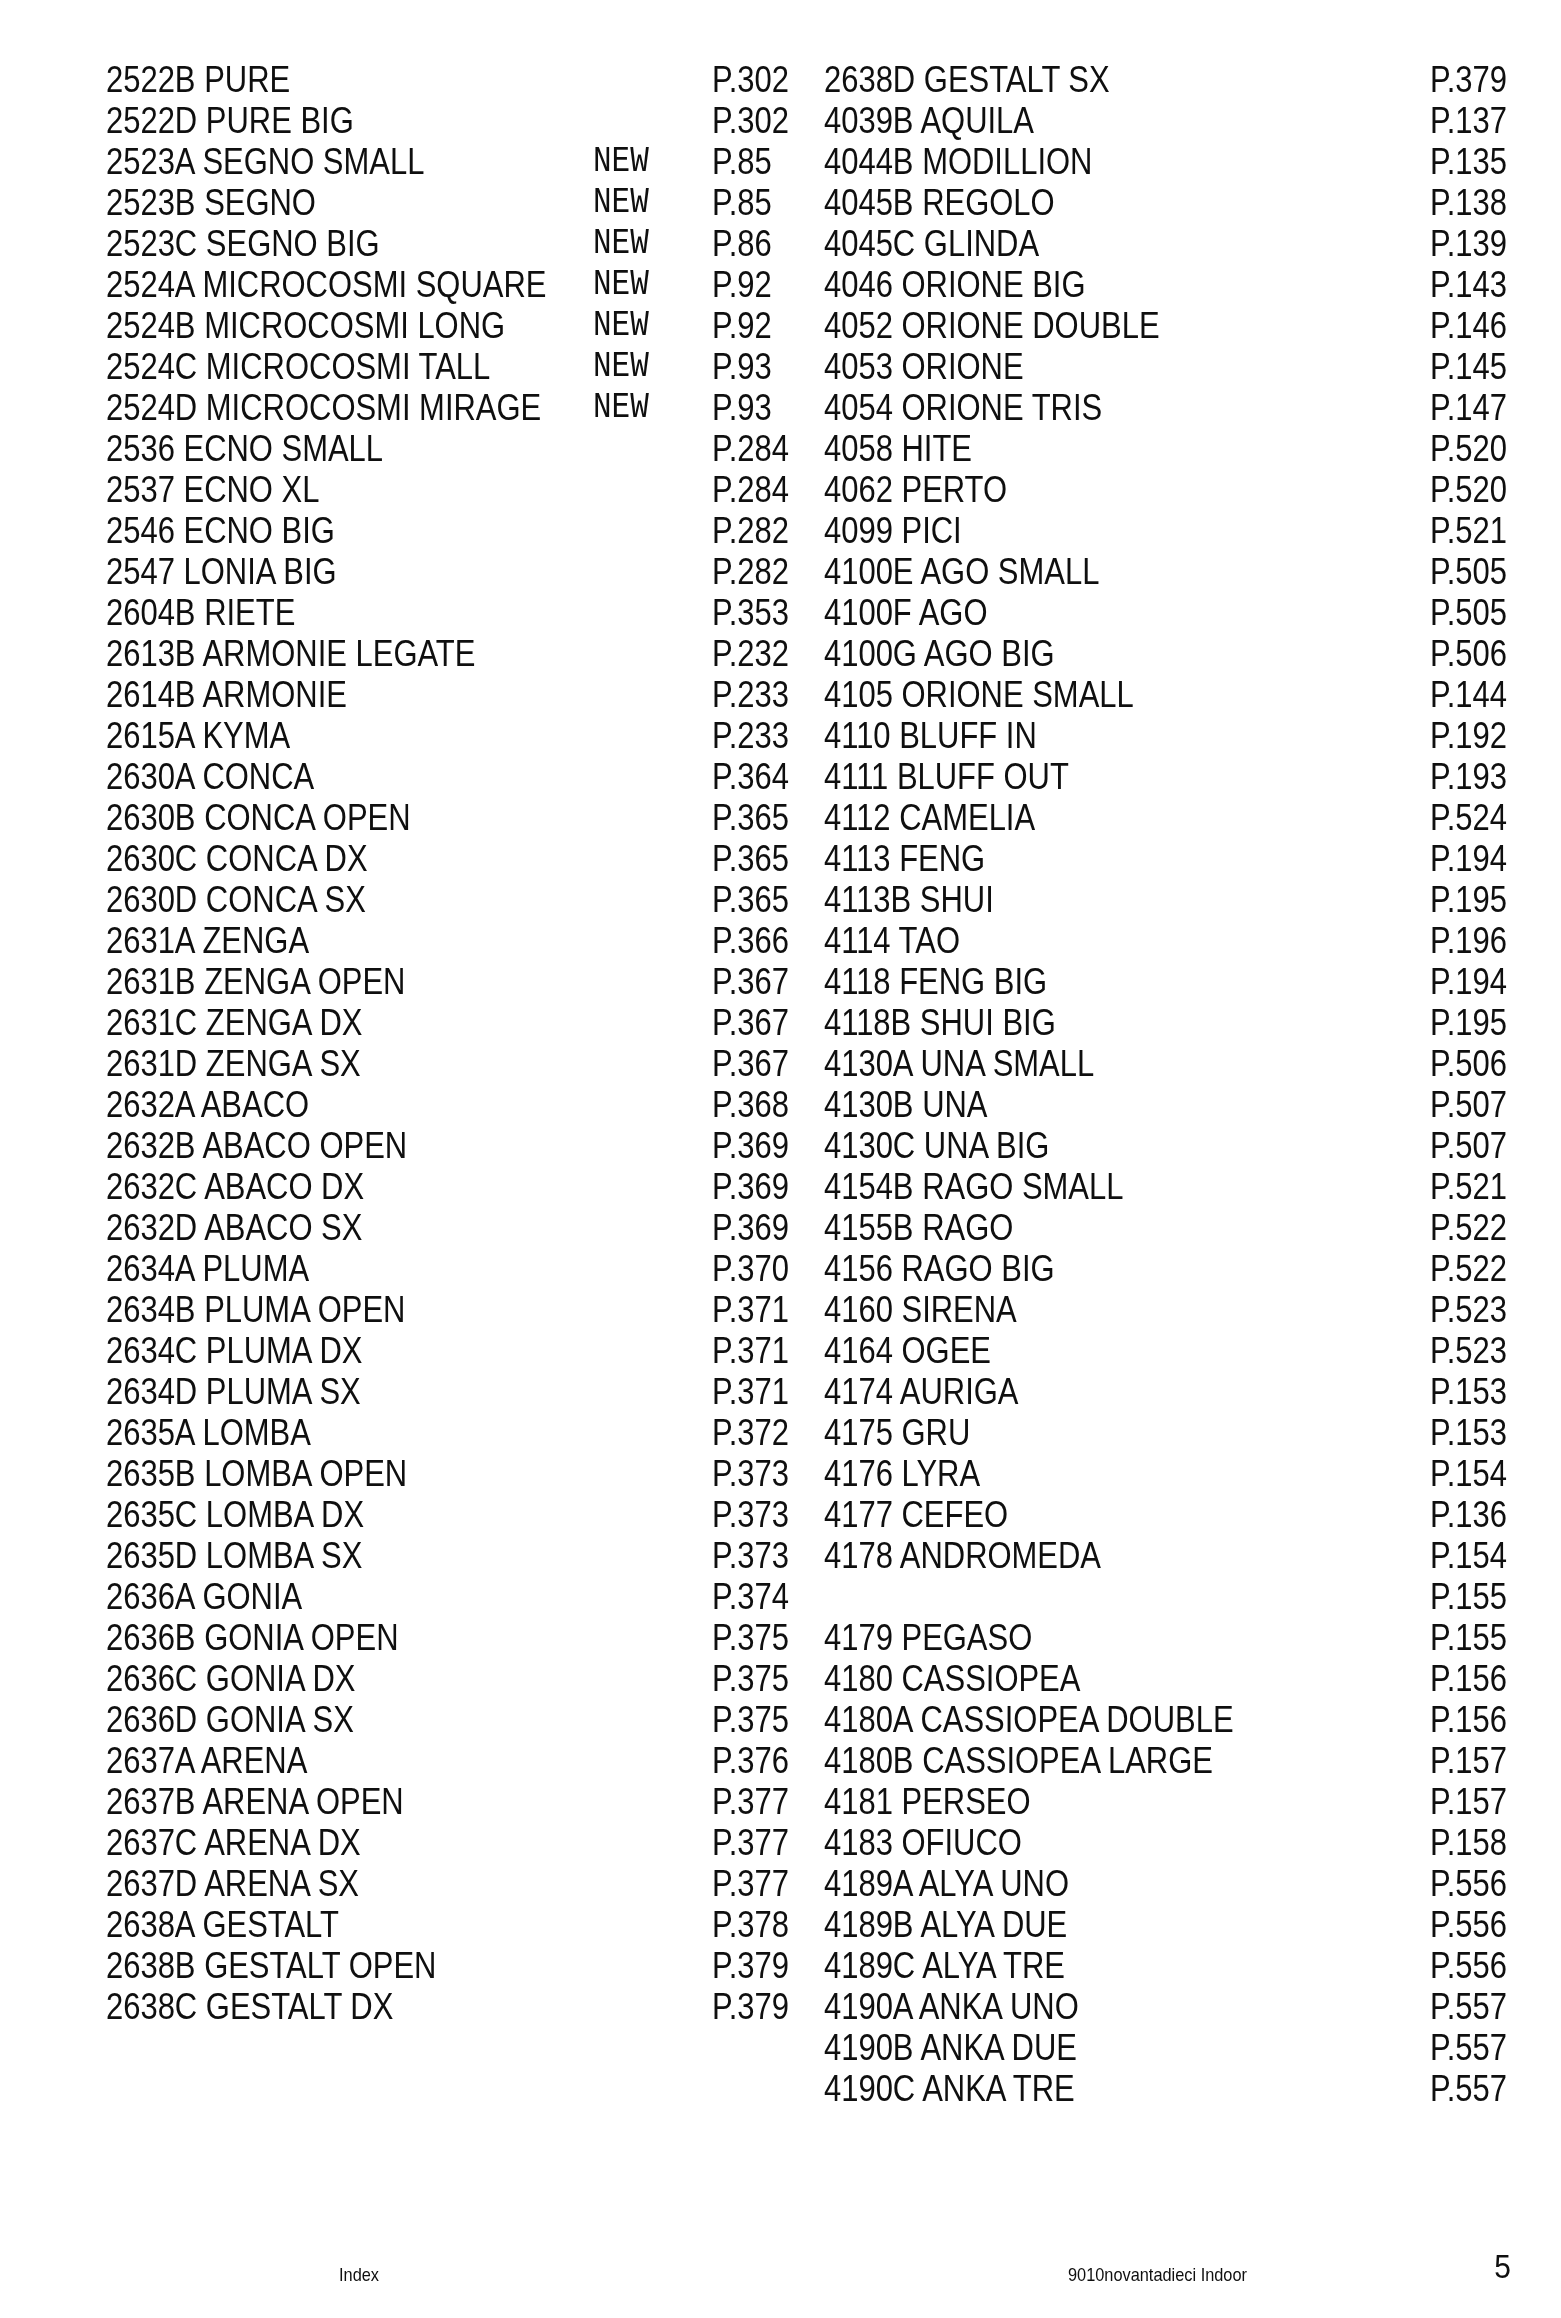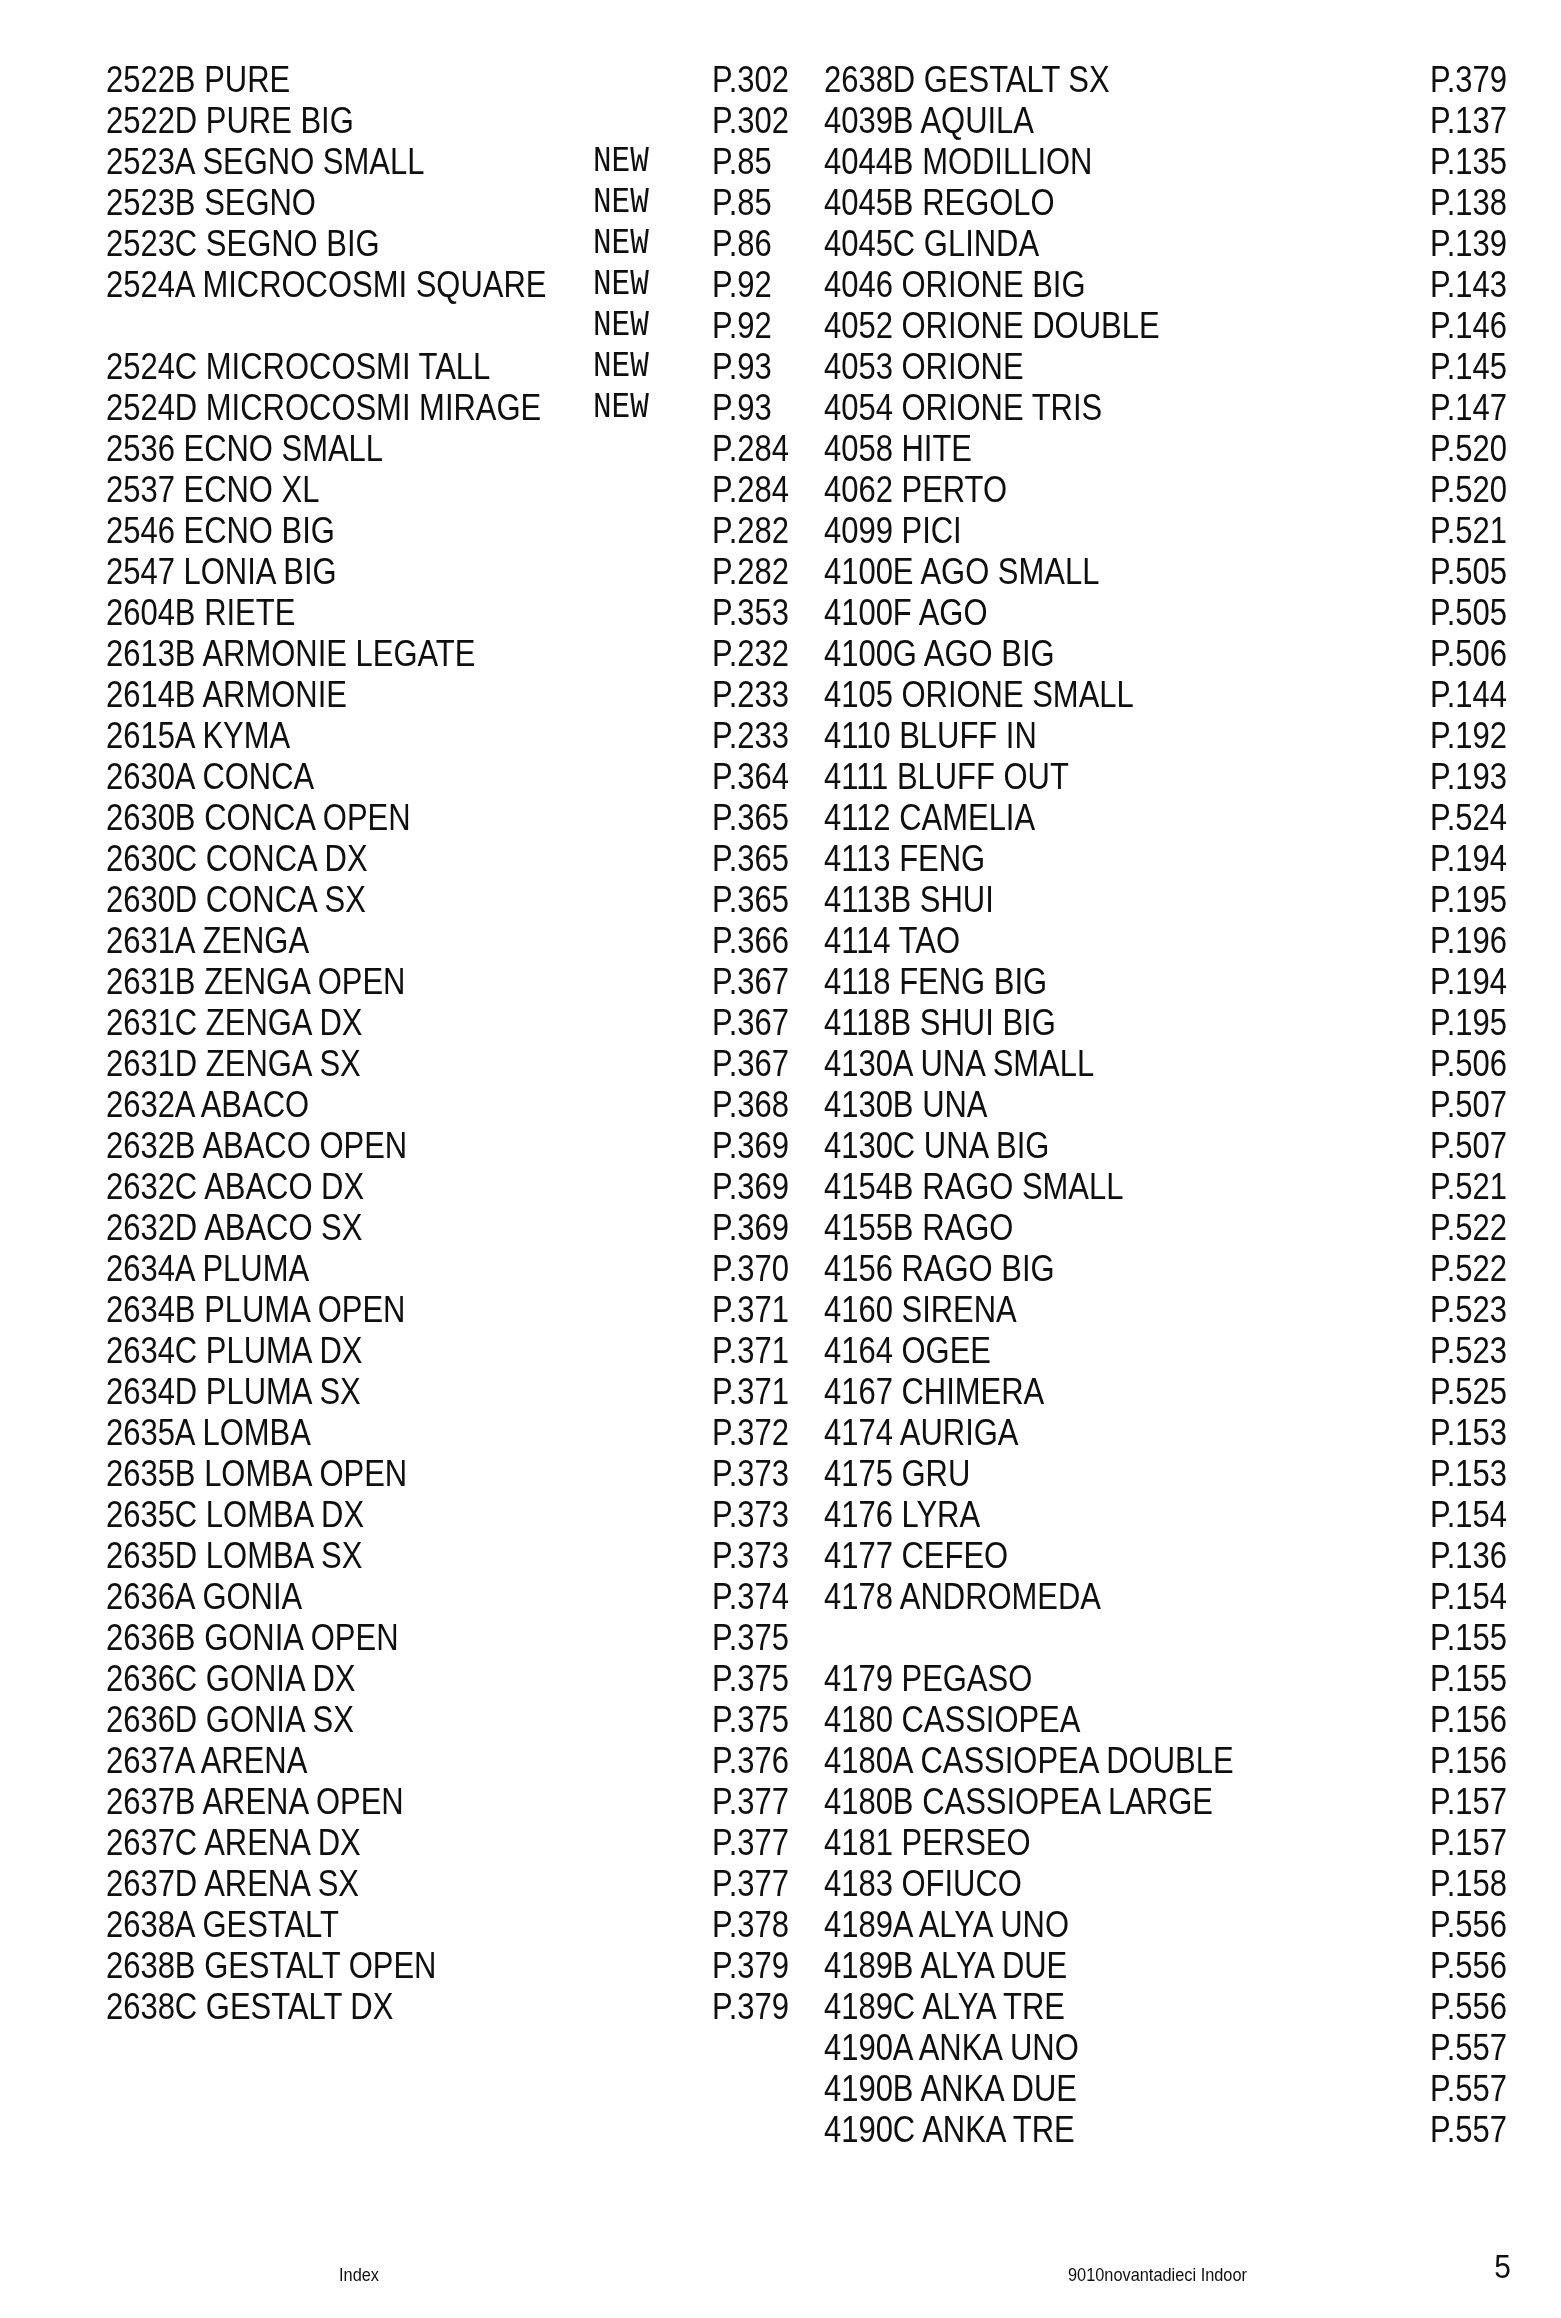--- a/index.html
+++ b/index.html
@@ -91,20 +91,23 @@
           <span class="txt">2524A MICROCOSMI SQUARE</span>
         </span>
     <span class="cell cell-new">
           <span class="txt">NEW</span>
         </span>
     <span class="cell cell-page">
           <span class="txt">P.92</span>
         </span>
   </div>
       <div class="row">
+    <span class="cell cell-label">
+          <span class="txt">2524B MICROCOSMI LONG</span>
+        </span>
     <span class="cell cell-new">
           <span class="txt">NEW</span>
         </span>
     <span class="cell cell-page">
           <span class="txt">P.92</span>
         </span>
   </div>
       <div class="row">
     <span class="cell cell-label">
           <span class="txt">2524C MICROCOSMI TALL</span>
@@ -759,29 +762,20 @@
           <span class="txt">P.523</span>
         </span>
   </div>
       <div class="row">
     <span class="cell cell-label">
           <span class="txt">4164 OGEE</span>
         </span>
 
     <span class="cell cell-page">
           <span class="txt">P.523</span>
-        </span>
-  </div>
-      <div class="row">
-    <span class="cell cell-label">
-          <span class="txt">4167 CHIMERA</span>
-        </span>
-
-    <span class="cell cell-page">
-          <span class="txt">P.525</span>
         </span>
   </div>
       <div class="row">
     <span class="cell cell-label">
           <span class="txt">4174 AURIGA</span>
         </span>
 
     <span class="cell cell-page">
           <span class="txt">P.153</span>
         </span>

